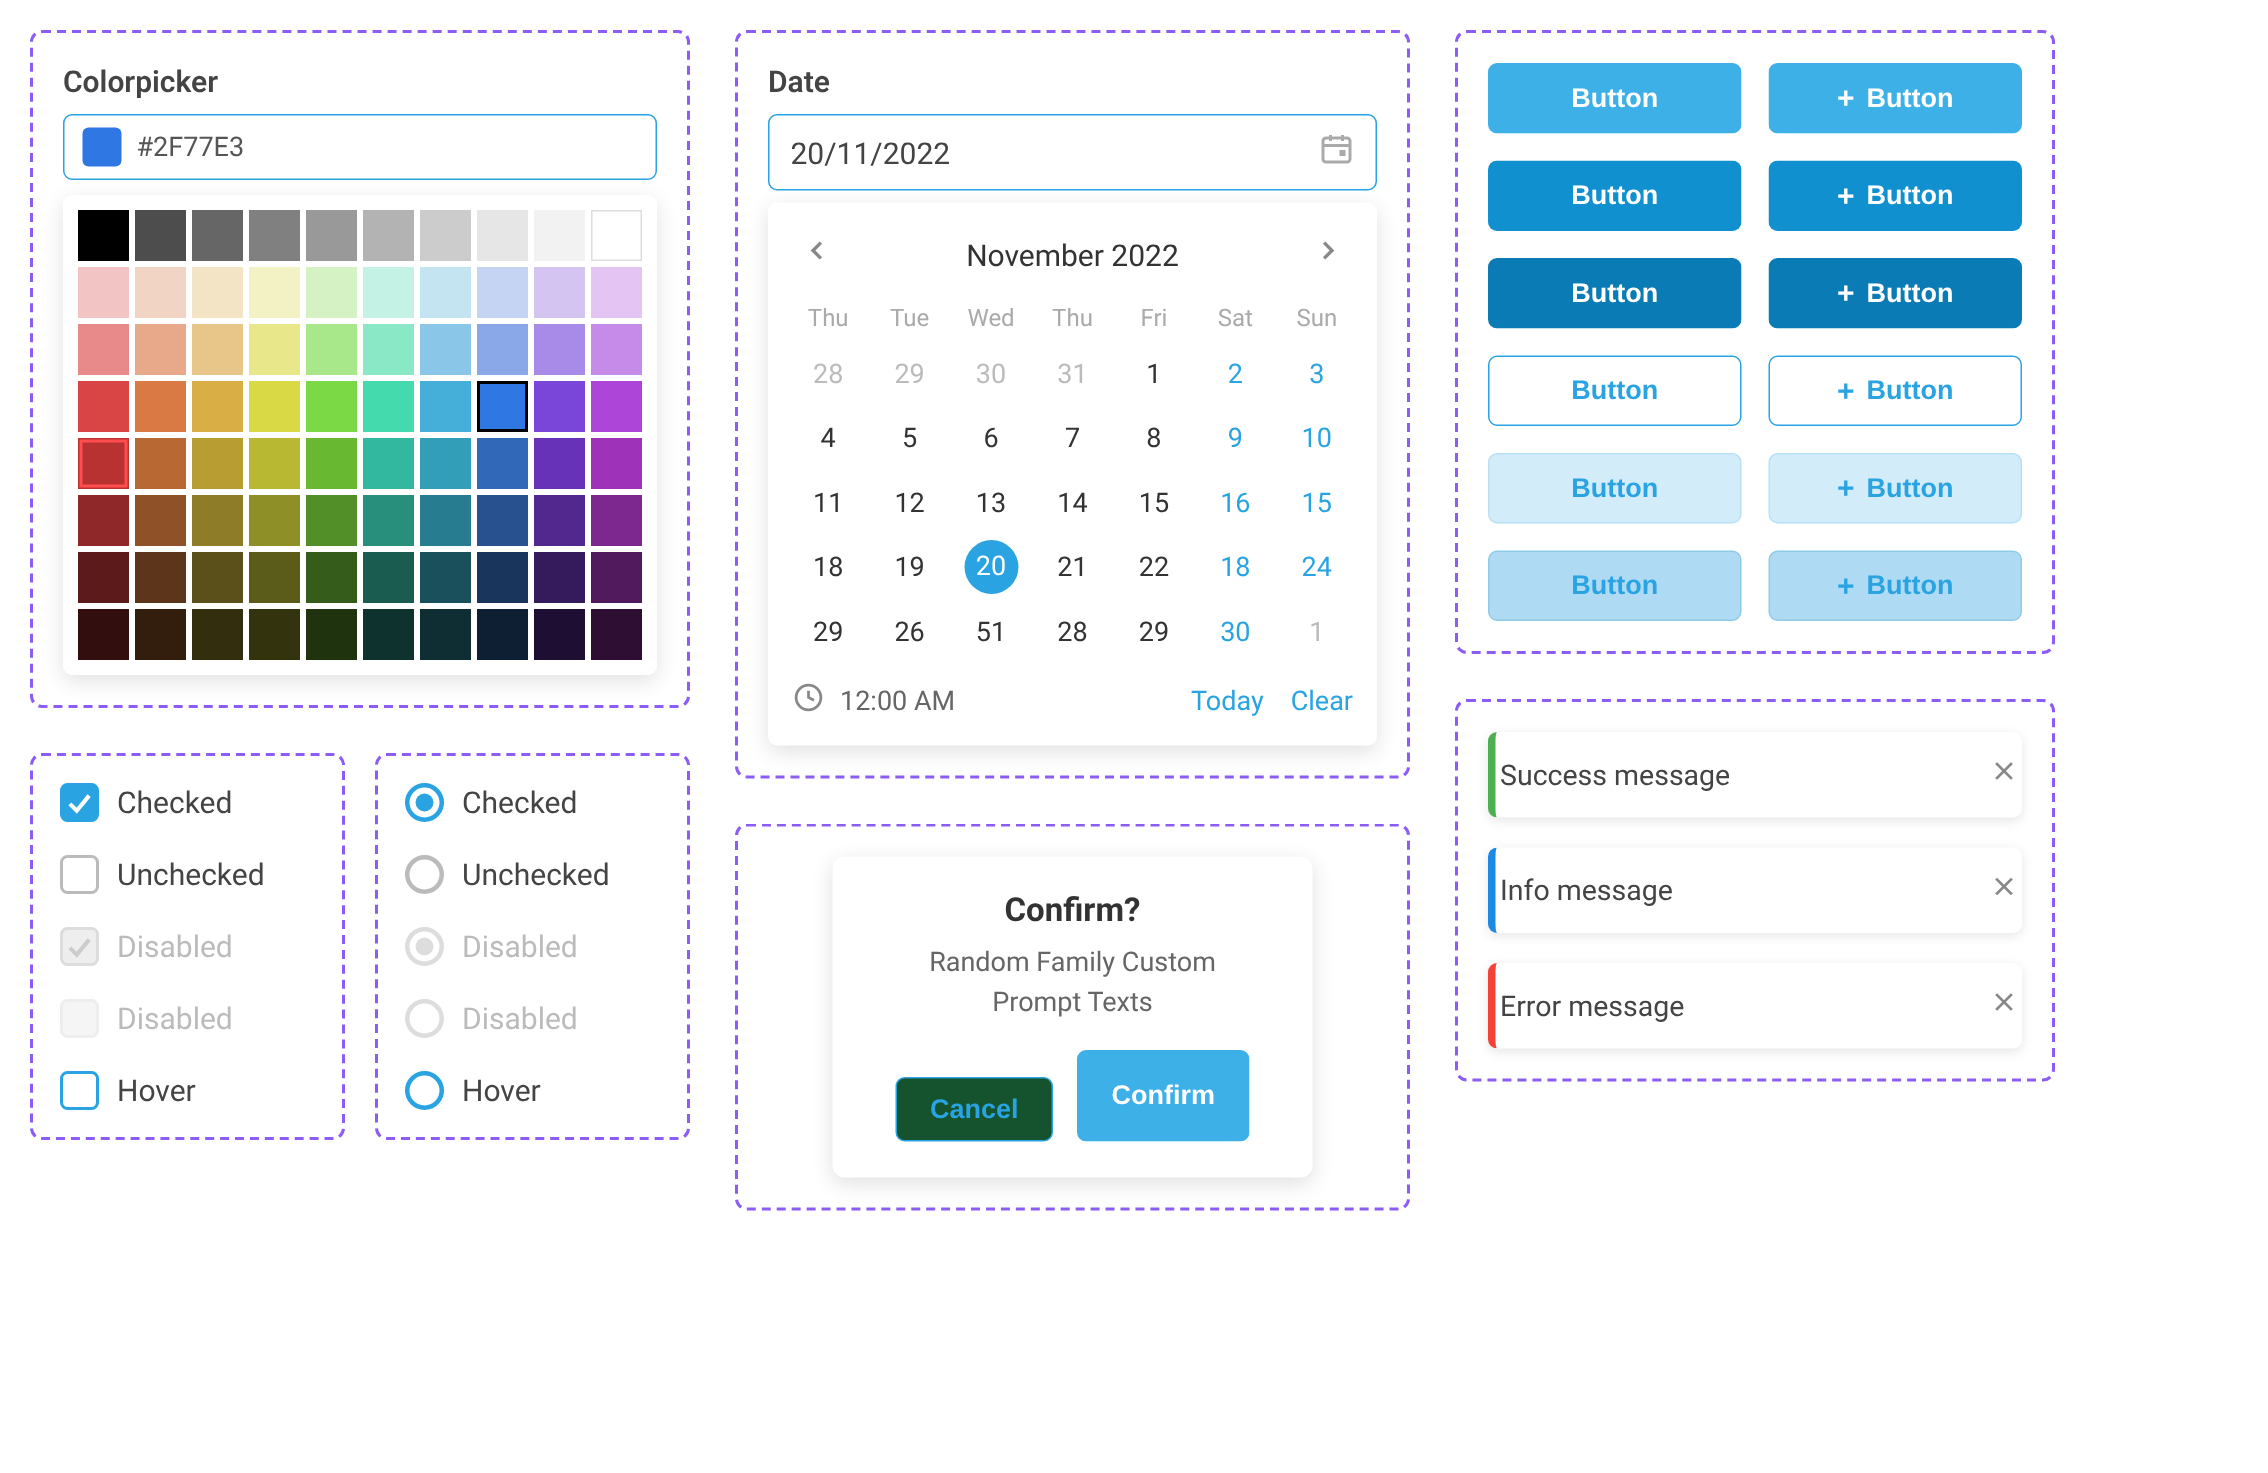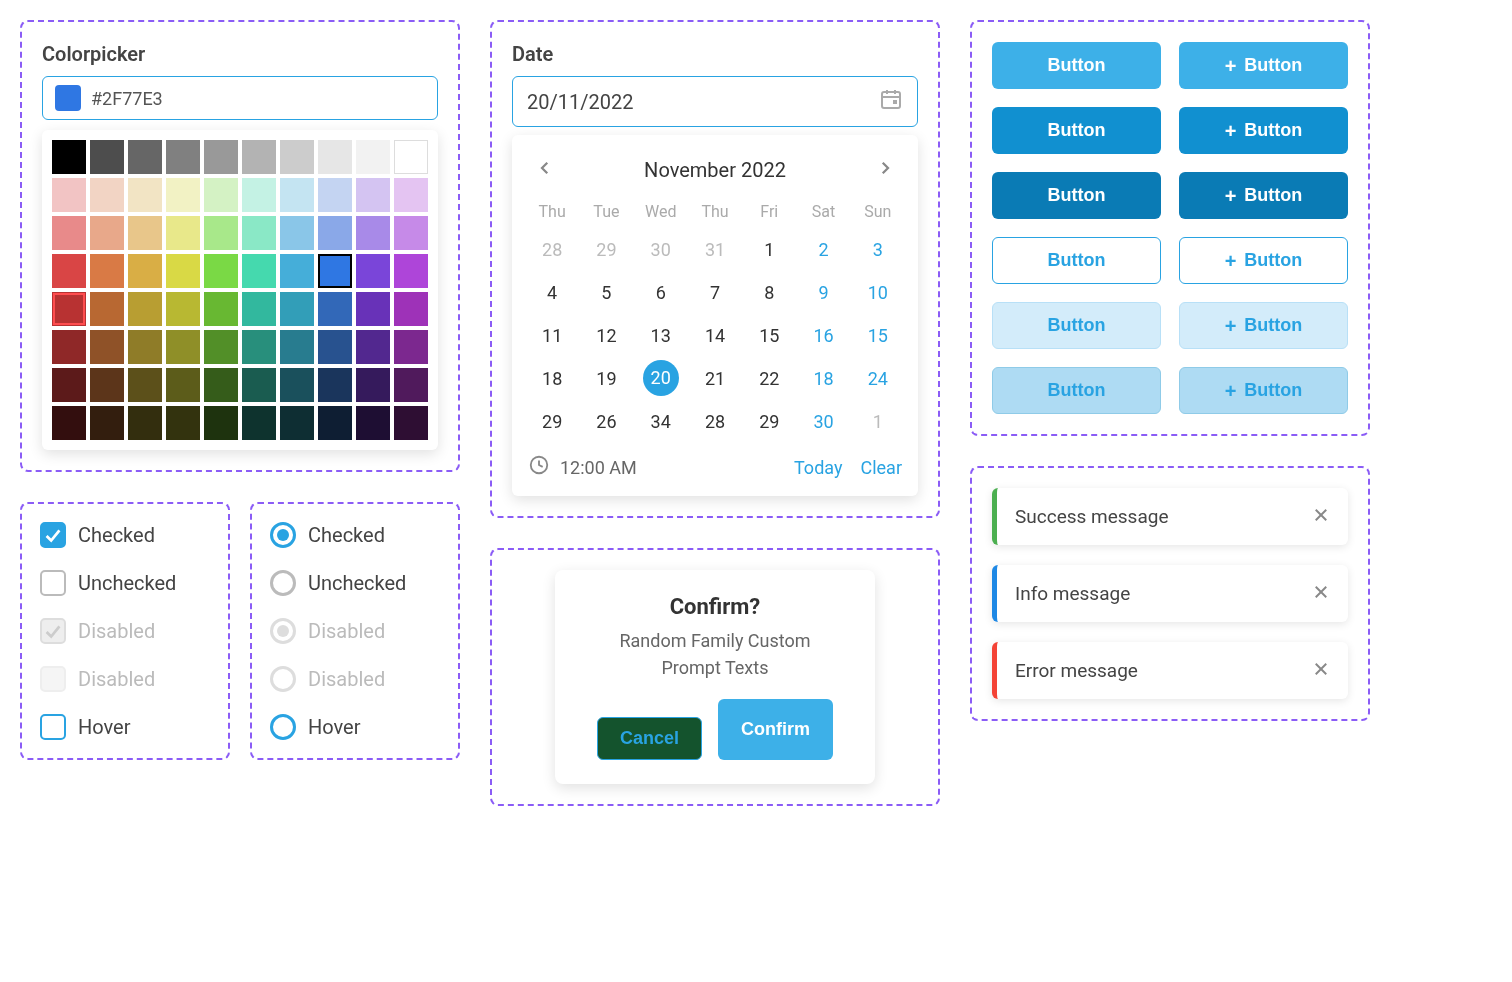--- a/index.html
+++ b/index.html
@@ -168,21 +168,21 @@
   .btn-grid .btn { width: 100%; padding: 12px 0; }
   .plus-icon { font-size: 20px; font-weight: 700; line-height: 1; }
   
   .alert {
     display: flex;
     align-items: center;
     justify-content: space-between;
     background: #fff;
     border-radius: 6px;
     box-shadow: 0 2px 8px rgba(0,0,0,0.1);
-    padding: 16px 18px;
+    padding: 16px 3px;
     font-size: 19px;
     color: #444;
     border-left: 5px solid;
     margin-bottom: 20px;
   }
   .alert:last-child { margin-bottom: 0; }
   .alert.success { border-left-color: #4caf50; }
   .alert.error { border-left-color: #f44336; }
   .alert.info { border-left-color: #1e88e5; }
   .alert-close { color: #888; font-size: 22px; cursor: pointer; }
@@ -406,21 +406,21 @@
             <div class="cal-day weekend">15</div>
             <div class="cal-day">18</div>
             <div class="cal-day">19</div>
             <div class="cal-day selected">20</div>
             <div class="cal-day">21</div>
             <div class="cal-day">22</div>
             <div class="cal-day weekend">18</div>
             <div class="cal-day weekend">24</div>
             <div class="cal-day">29</div>
             <div class="cal-day">26</div>
-            <div class="cal-day">34</div>
+            <div class="cal-day">51</div>
             <div class="cal-day">28</div>
             <div class="cal-day">29</div>
             <div class="cal-day weekend">30</div>
             <div class="cal-day muted">1</div>
           </div>
         <div class="cal-footer">
           <div class="cal-time">
             <span>
               <svg width="22" height="22" viewBox="0 0 24 24" fill="none" stroke="#888" stroke-width="2">
                   <circle cx="12" cy="12" r="9"></circle>

